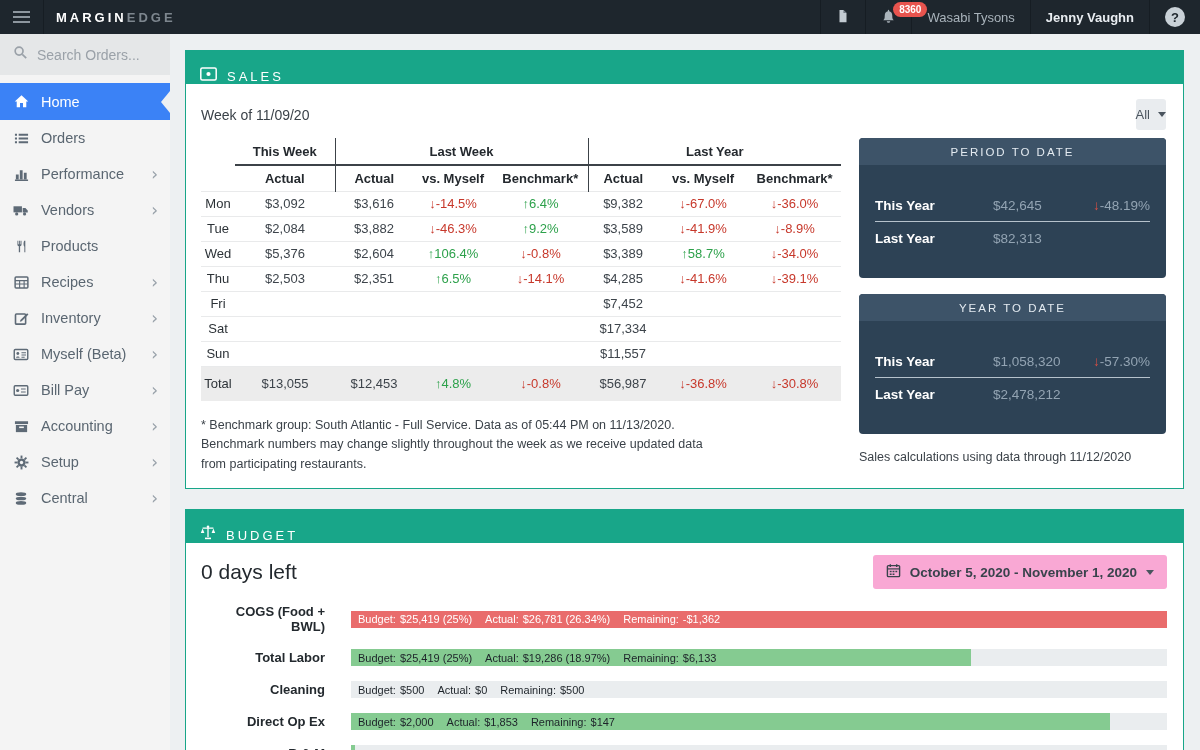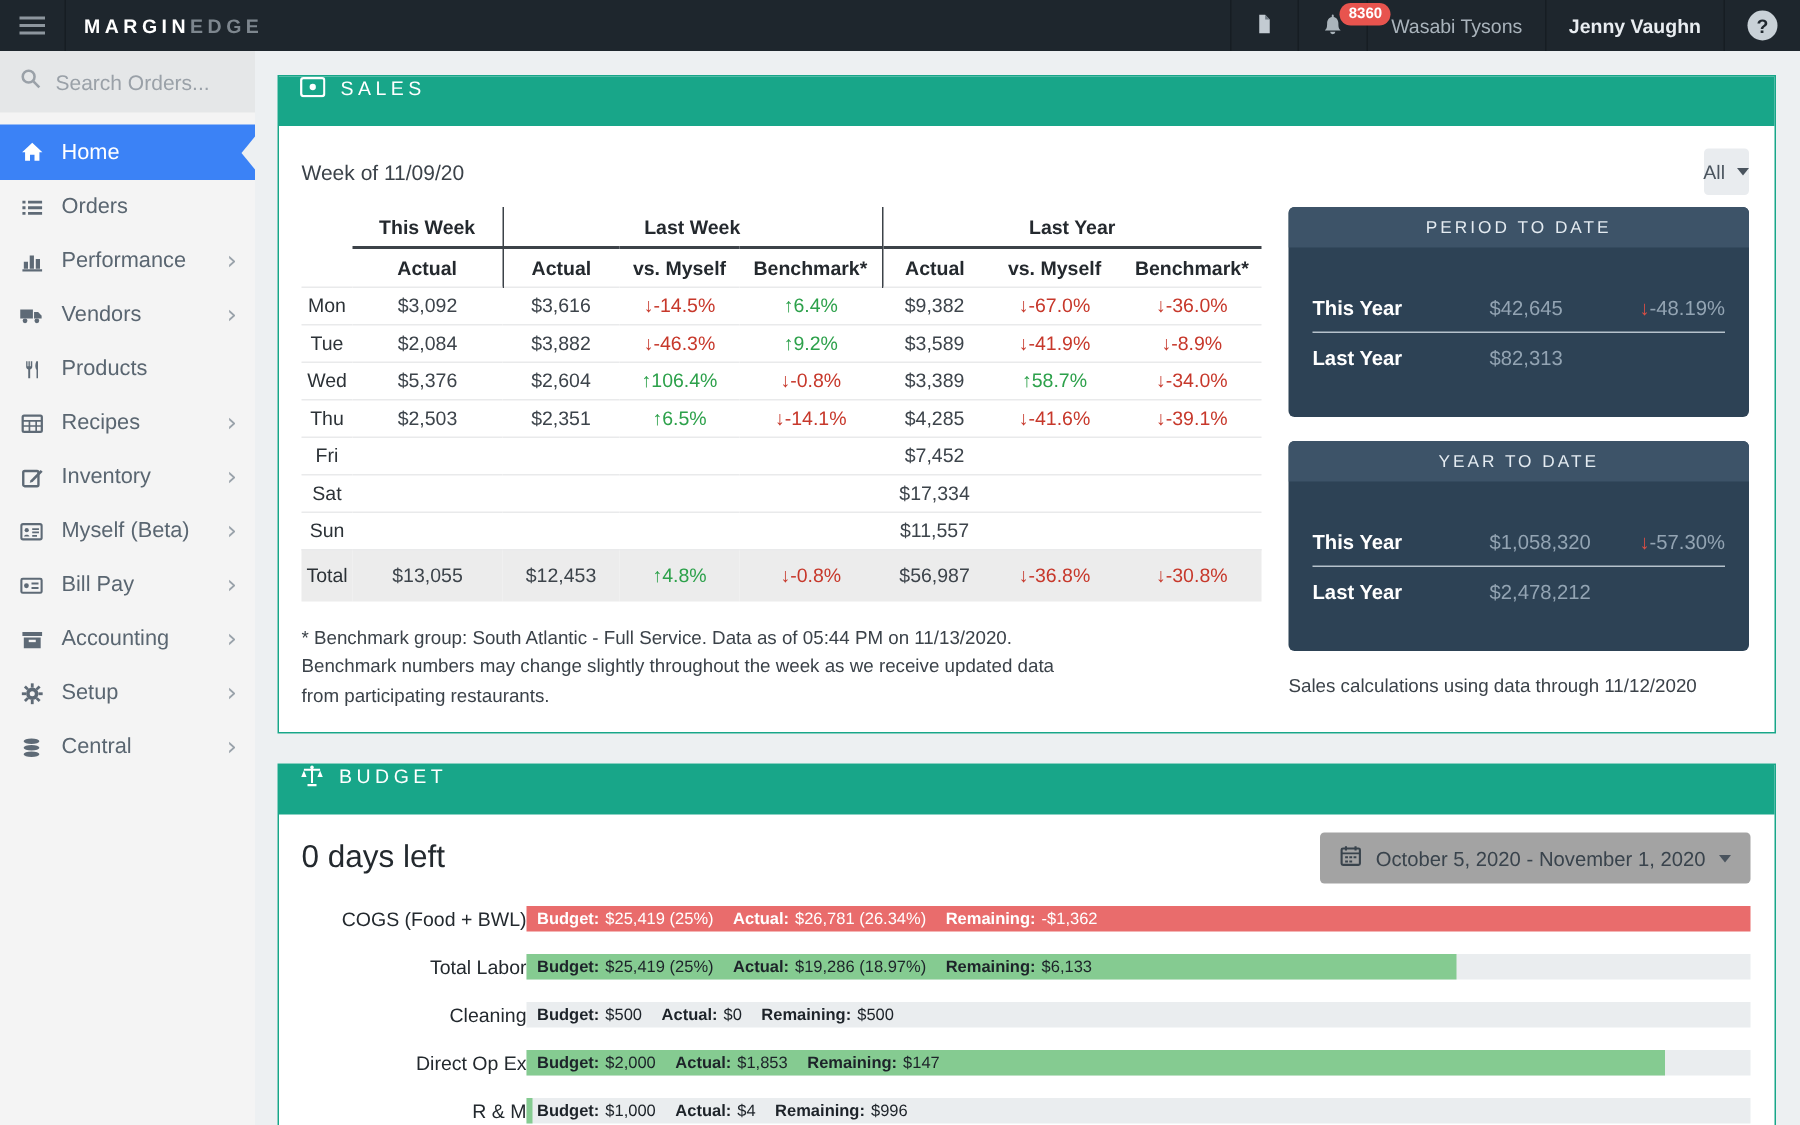--- a/index.html
+++ b/index.html
@@ -43,21 +43,21 @@
   .nav-item.active .nicon { color:#fff; }
   .nav-item.active::after { content:""; position:absolute; right:0; top:50%; margin-top:-11px;
     width:0; height:0; border-top:11px solid transparent; border-bottom:11px solid transparent;
     border-right:9px solid #edf0f2; }
 
   
   .content { position:absolute; top:34px; left:170px; width:1030px; height:716px;
     padding:16px 16px 0 15px; }
   .panel { border:1px solid #18a689; background:#fff; margin-bottom:20px; }
   .panel-header { background:#18a689; color:#fff; height:33px; display:flex;
-    align-items:flex-start; padding:0 14px; gap:10px; font-size:13px; letter-spacing:3px; }
+    align-items:flex-end; padding:0 14px; gap:10px; font-size:13px; letter-spacing:3px; }
   .panel-header svg { flex-shrink:0; }
 
   .sales-body { padding:15px 17px 14px 15px;border-radius:16px; }
   .sales-top { display:flex; justify-content:space-between; align-items:center; margin-bottom:8px; }
   .week-label { font-size:14px; color:#3b4249; }
   .all-btn { background:#e9ecef; border:0; border-radius:3px; padding:8px 0; font-size:13px;
     color:#4a545e; display:flex; align-items:center; gap:8px; cursor:pointer;
     font-family:"Liberation Sans",sans-serif; }
   .caret { width:0; height:0; border-left:4px solid transparent; border-right:4px solid transparent;
     border-top:5px solid #4a545e; display:inline-block; }
@@ -90,33 +90,33 @@
   .dlabel { width:90px; color:#fff; font-weight:bold; font-size:13.5px; }
   .dvalue { flex:1; color:#93a4b3; font-size:13.5px; padding-left:28px; }
   .dchange { color:#93a4b3; font-size:13.5px; }
   .ct-down::before { content:"\2193 "; color:#dd4f44; font-weight:bold; }
   .sales-note { font-size:12.5px; color:#3b4249; margin-top:2px; }
 
   
   .budget-body { padding:12px 16px 10px 15px; }
   .budget-top { display:flex; justify-content:space-between; align-items:center; margin-bottom:15px; }
   .days-left { font-size:21px; color:#23292e; }
-  .date-btn { background:#a3a3a3; border:0; border-radius:3px; padding:8px 13px; font-size:13.5px;
+  .date-btn { background:#f9a8d4; border:0; border-radius:3px; padding:8px 13px; font-size:13.5px;
     color:#39434c; display:flex; align-items:center; gap:9px; cursor:pointer;
-    font-family:"Liberation Sans",sans-serif; }
+    font-family:"Liberation Sans",sans-serif;font-weight:bold; }
   .brow { display:flex; align-items:center; margin-bottom:15px; }
-  .blabel { width:150px; text-align:right; font-weight:normal; font-size:13px;
+  .blabel { width:150px; text-align:right; padding-right:26px; font-weight:bold; font-size:13px;
     color:#23292e; flex-shrink:0; }
   .btrack { flex:1; height:17px; background:#eaedef; position:relative; }
   .bfill { height:100%; }
   .f-over { background:#e96c6c; } .f-under { background:#85cb91; } .f-zero { background:transparent; }
   .btext { position:absolute; left:7px; top:0; height:17px; display:flex; align-items:center;
     gap:13px; font-size:11px; color:#1d2329; white-space:nowrap; }
   .s-over .btext { color:#fff; }
-  .bseg b { font-weight:bold; margin-right:4px; }
+  .bseg b { font-weight:normal; margin-right:4px; }
 </style>
 </head>
 <body>
 
 <div class="topbar">
   <div class="hamburger">
       <span></span>
       <span></span>
       <span></span>
     </div>

